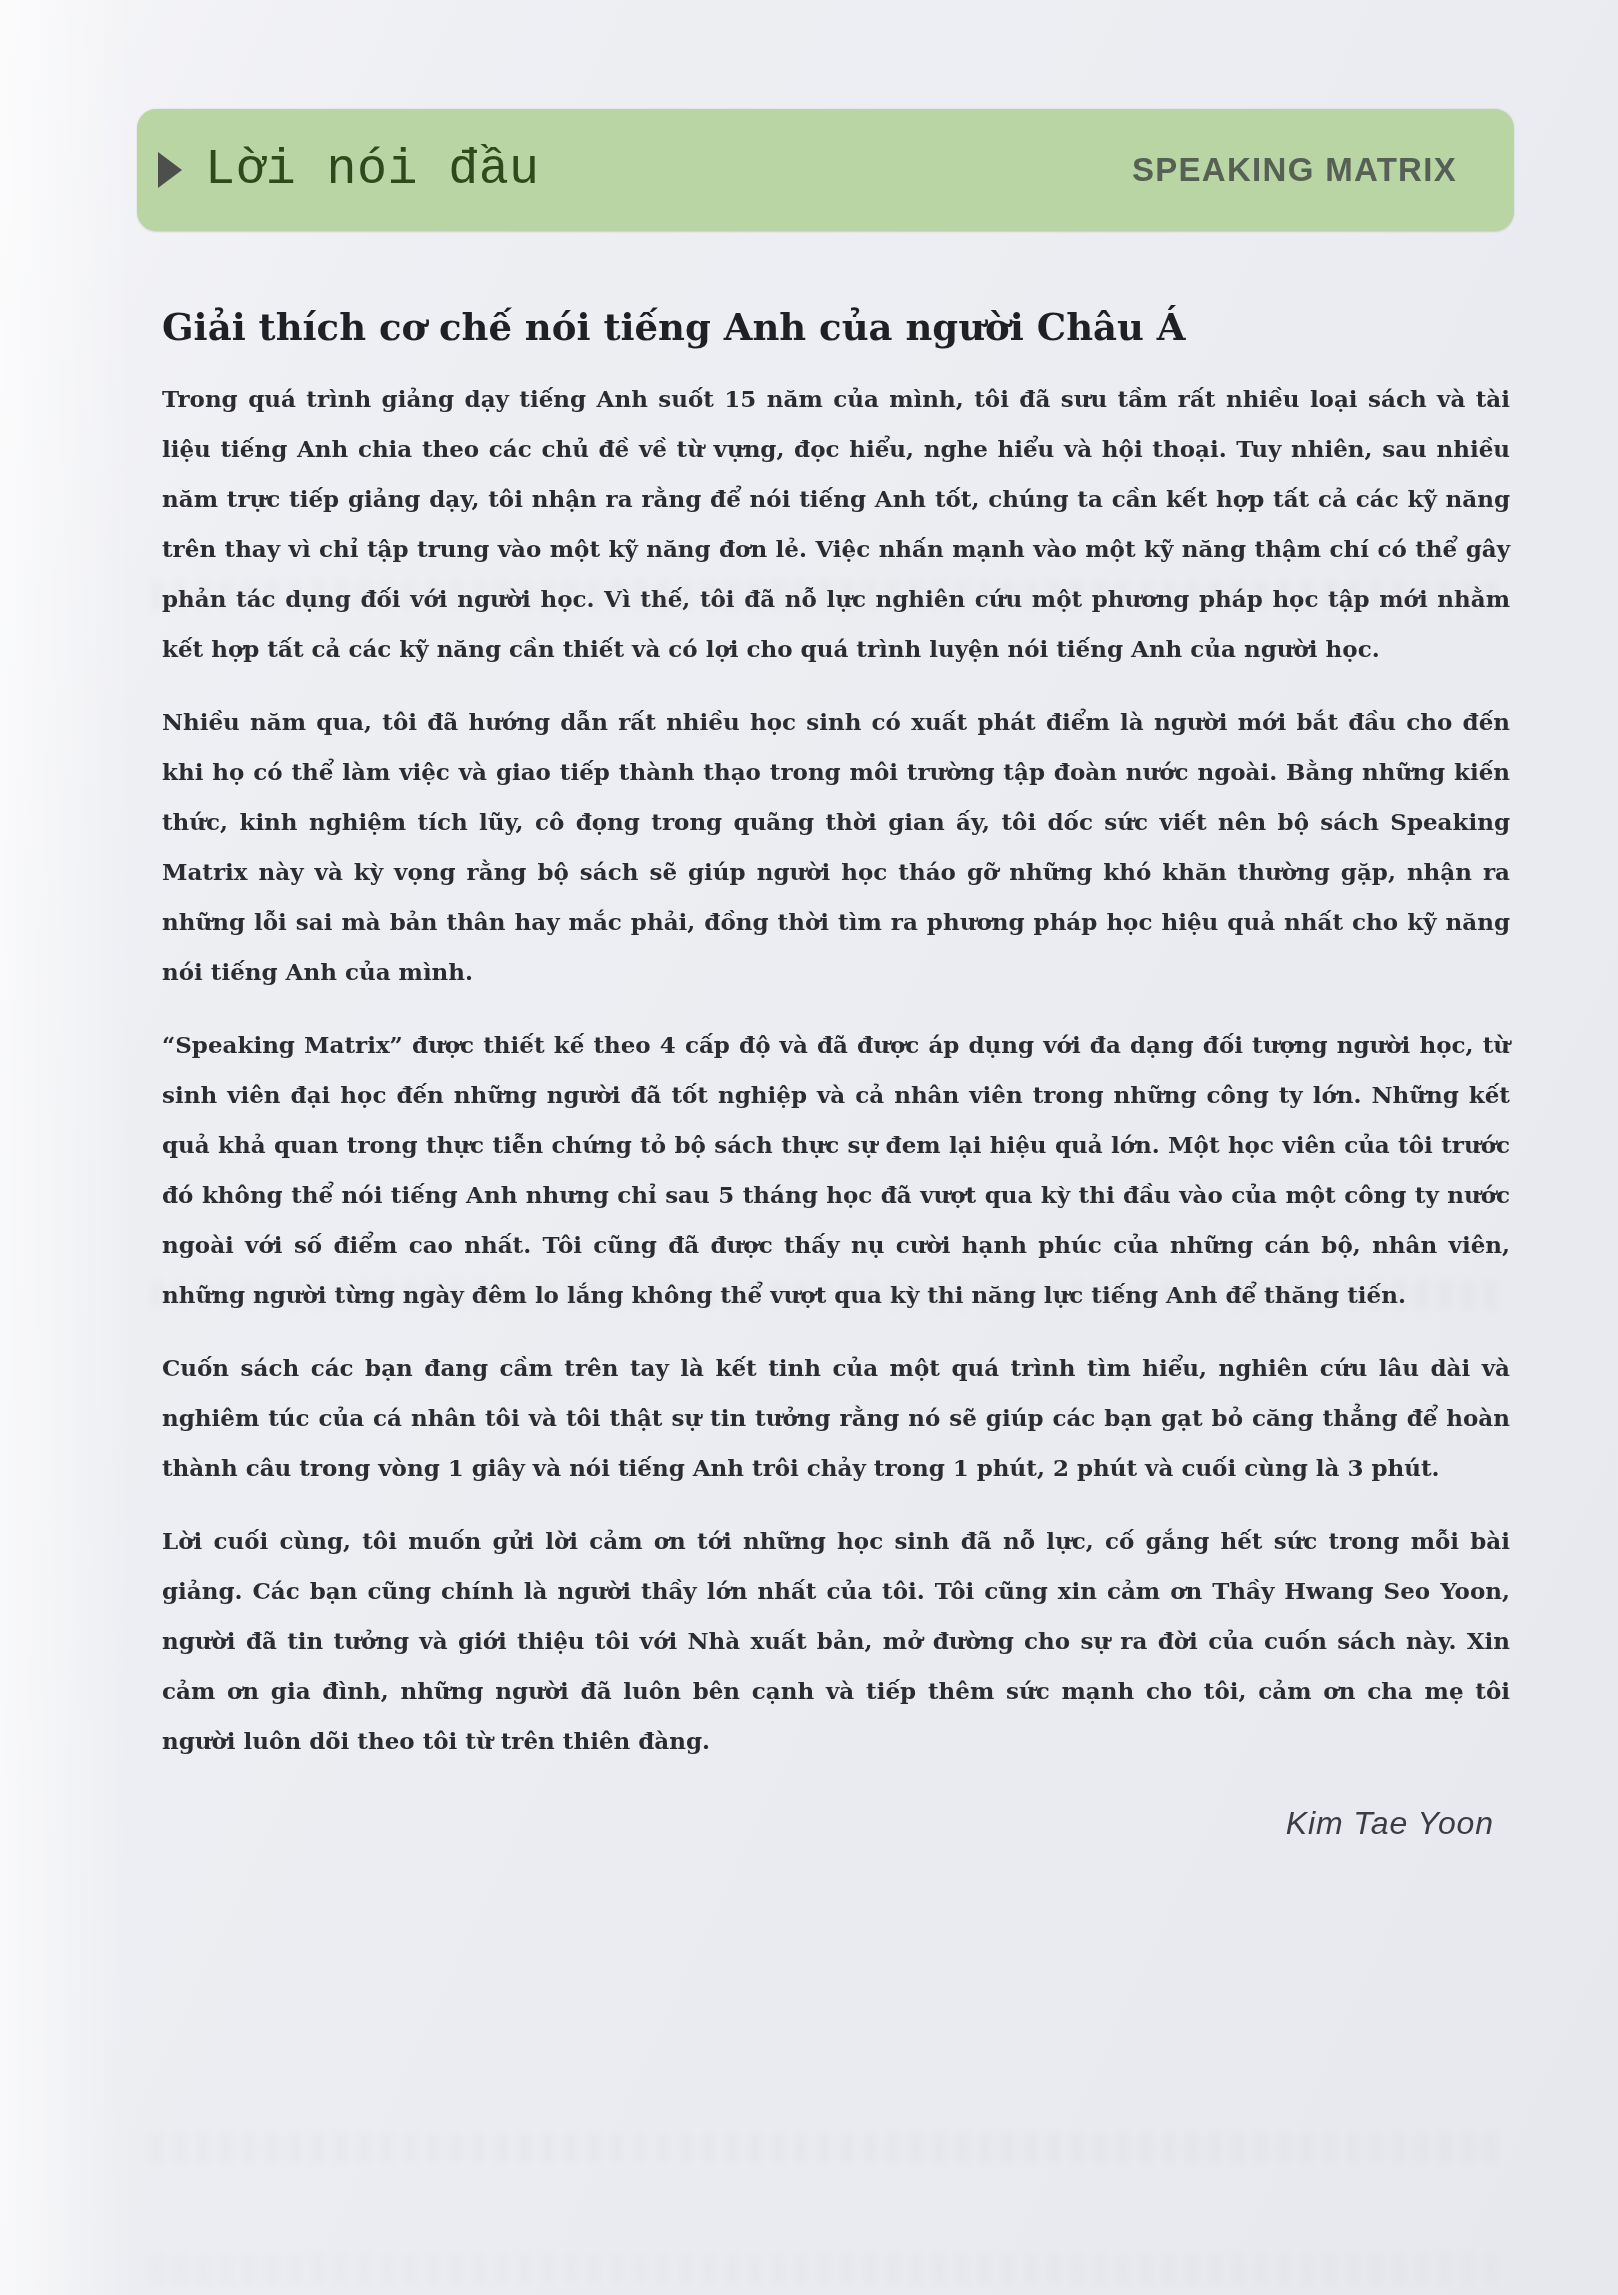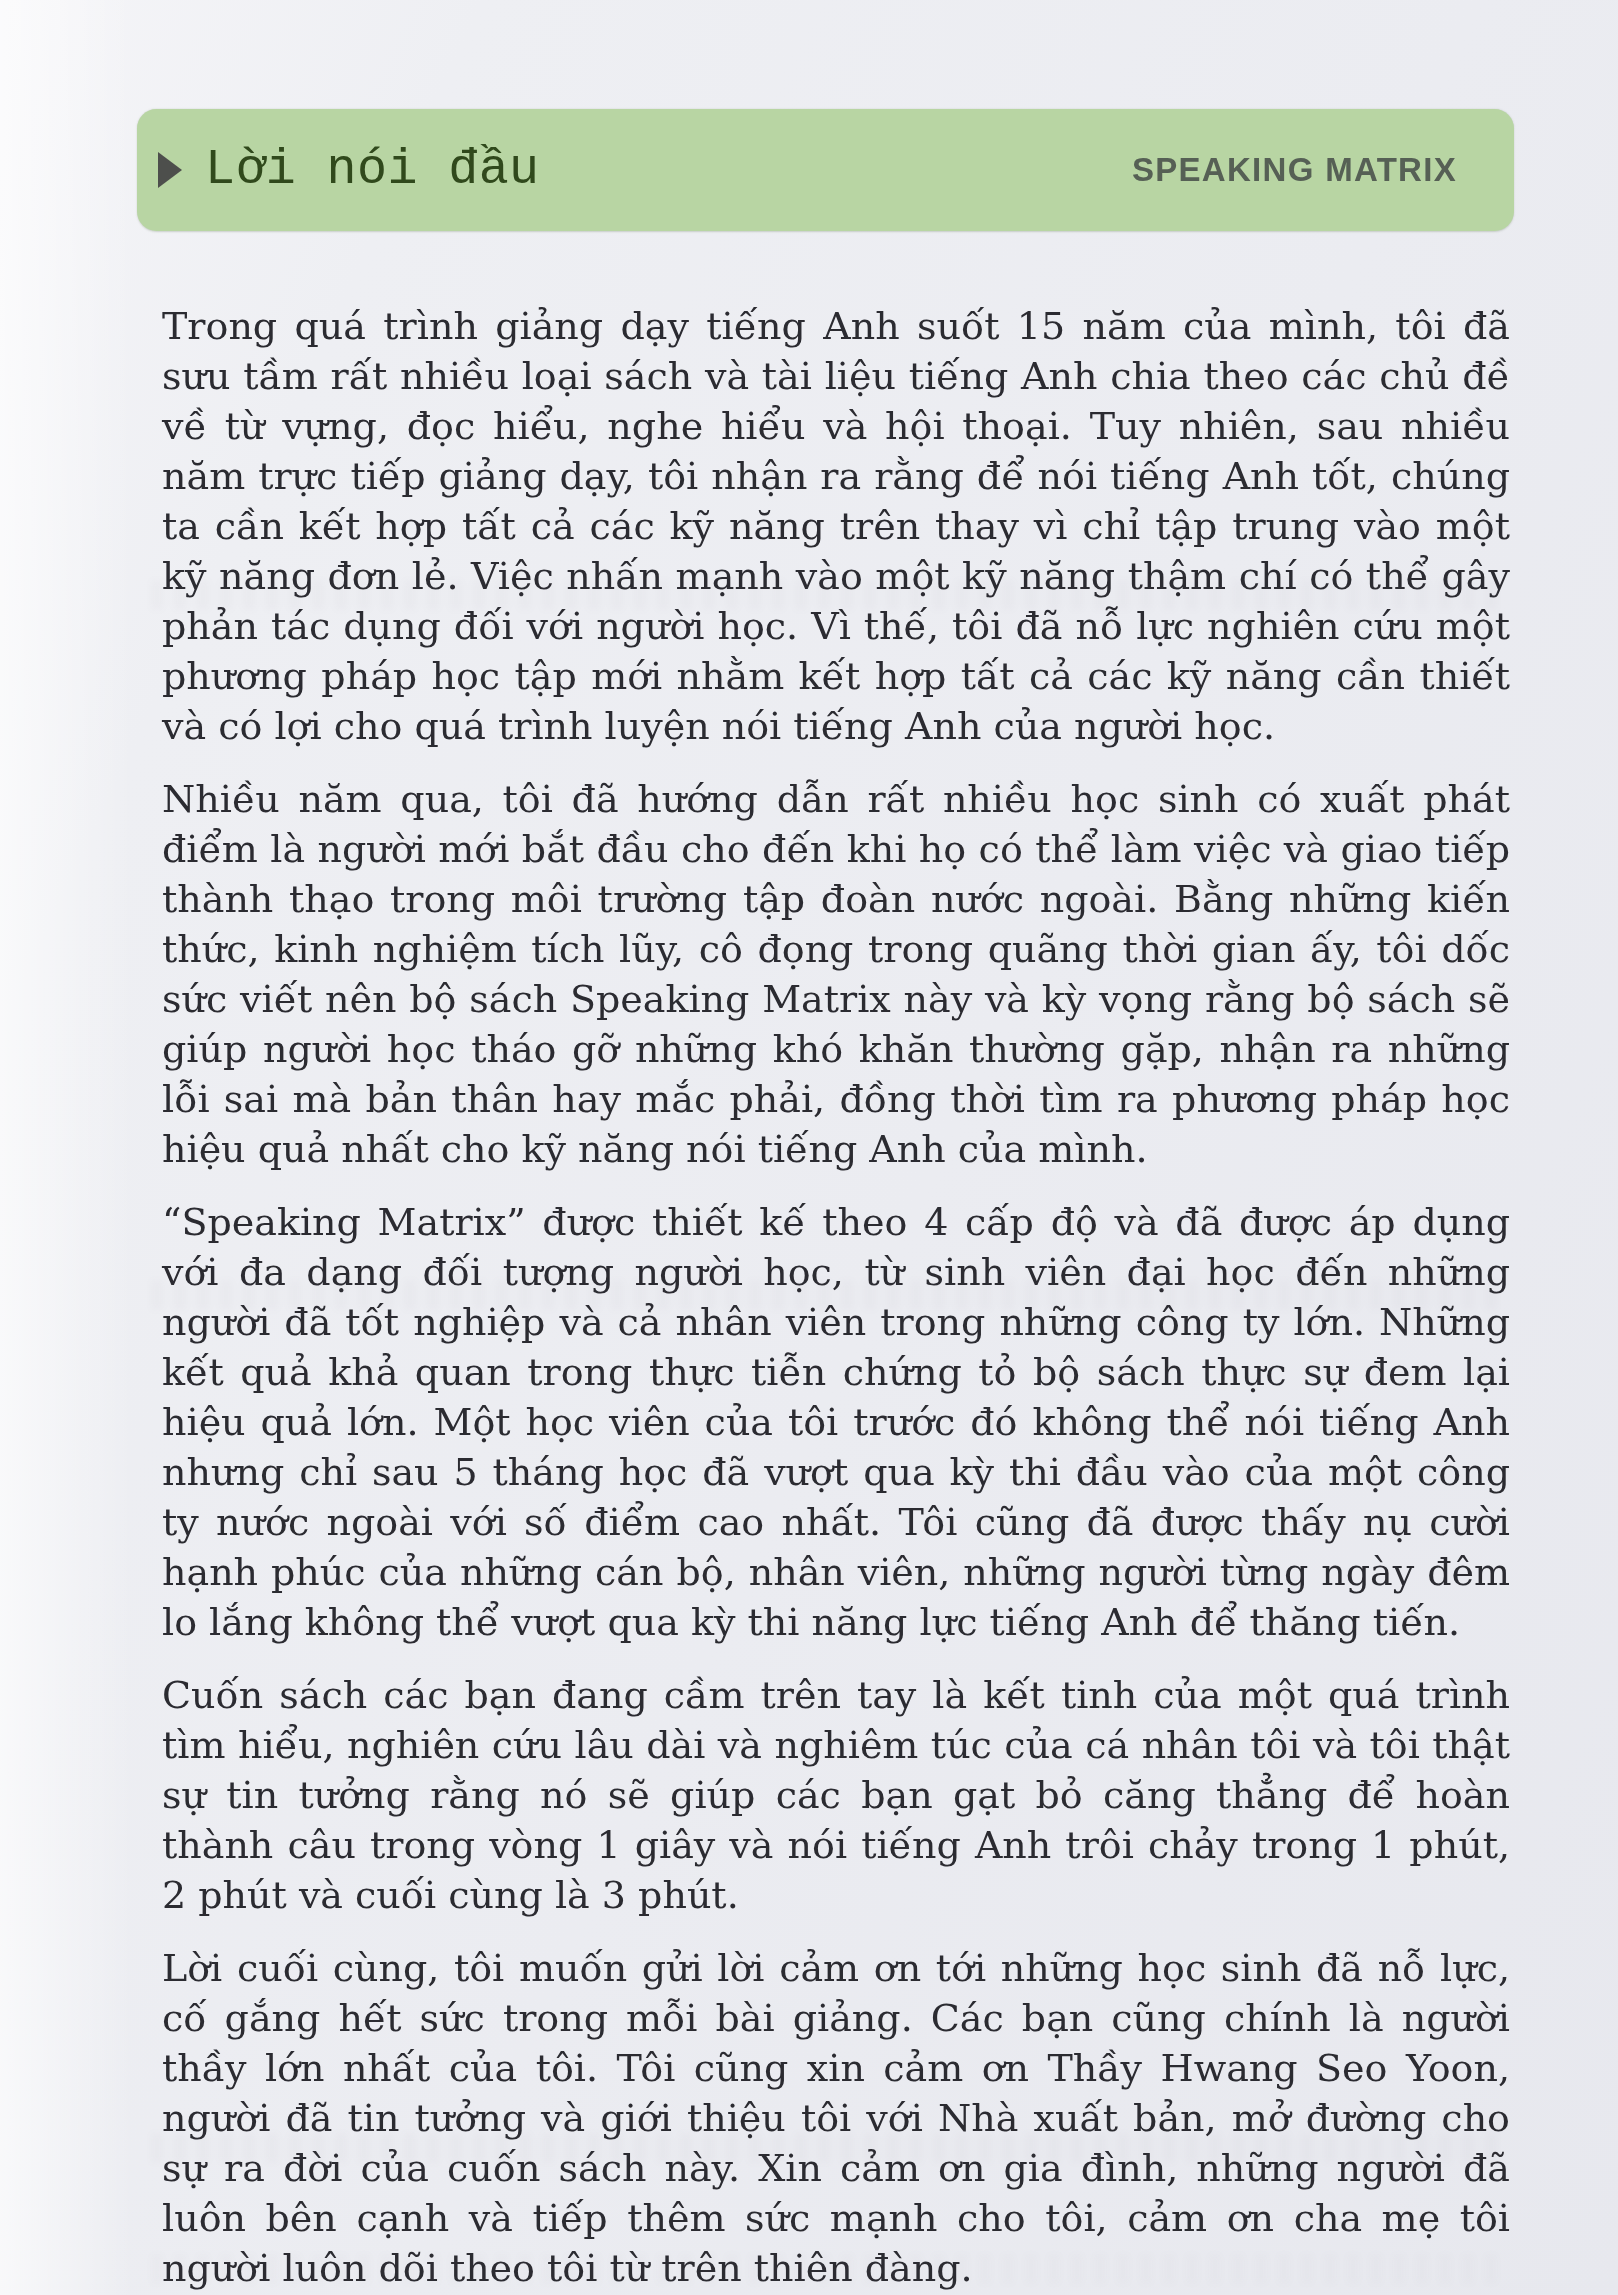--- a/index.html
+++ b/index.html
@@ -69,23 +69,24 @@
   }
   .content h2 {
     margin: 0 0 19.5px 0;
     font-size: 37px;
     line-height: 53px;
     font-weight: bold;
     color: #1f1f26;
   }
   .content p {
     margin: 0 0 23px 0;
-    font-size: 38px;
+    font-size: 23px;
     line-height: 50px;
     text-align: justify;
+    font-weight: bold;
   }
   .signature {
     margin-top: 39px;
     padding-right: 16px;
     text-align: right;
     font-family: "Liberation Sans", "DejaVu Sans", sans-serif;
     font-style: italic;
     font-size: 32px;
     color: #3c3c44;
     letter-spacing: 0.9px;
@@ -115,20 +116,21 @@
 
   <div class="edge-light"></div>
 
   <header class="header-bar">
     <span class="arrow"></span>
     <h1 class="bar-title">Lời nói đầu</h1>
     <span class="bar-brand">SPEAKING MATRIX</span>
   </header>
 
   <main class="content">
+    <h2>Giải thích cơ chế nói tiếng Anh của người Châu Á</h2>
     <p>Trong quá trình giảng dạy tiếng Anh suốt 15 năm của mình, tôi đã sưu tầm rất nhiều loại sách và tài liệu tiếng Anh chia theo các chủ đề về từ vựng, đọc hiểu, nghe hiểu và hội thoại. Tuy nhiên, sau nhiều năm trực tiếp giảng dạy, tôi nhận ra rằng để nói tiếng Anh tốt, chúng ta cần kết hợp tất cả các kỹ năng trên thay vì chỉ tập trung vào một kỹ năng đơn lẻ. Việc nhấn mạnh vào một kỹ năng thậm chí có thể gây phản tác dụng đối với người học. Vì thế, tôi đã nỗ lực nghiên cứu một phương pháp học tập mới nhằm kết hợp tất cả các kỹ năng cần thiết và có lợi cho quá trình luyện nói tiếng Anh của người học.</p>
     <p>Nhiều năm qua, tôi đã hướng dẫn rất nhiều học sinh có xuất phát điểm là người mới bắt đầu cho đến khi họ có thể làm việc và giao tiếp thành thạo trong môi trường tập đoàn nước ngoài. Bằng những kiến thức, kinh nghiệm tích lũy, cô đọng trong quãng thời gian ấy, tôi dốc sức viết nên bộ sách Speaking Matrix này và kỳ vọng rằng bộ sách sẽ giúp người học tháo gỡ những khó khăn thường gặp, nhận ra những lỗi sai mà bản thân hay mắc phải, đồng thời tìm ra phương pháp học hiệu quả nhất cho kỹ năng nói tiếng Anh của mình.</p>
     <p>“Speaking Matrix” được thiết kế theo 4 cấp độ và đã được áp dụng với đa dạng đối tượng người học, từ sinh viên đại học đến những người đã tốt nghiệp và cả nhân viên trong những công ty lớn. Những kết quả khả quan trong thực tiễn chứng tỏ bộ sách thực sự đem lại hiệu quả lớn. Một học viên của tôi trước đó không thể nói tiếng Anh nhưng chỉ sau 5 tháng học đã vượt qua kỳ thi đầu vào của một công ty nước ngoài với số điểm cao nhất. Tôi cũng đã được thấy nụ cười hạnh phúc của những cán bộ, nhân viên, những người từng ngày đêm lo lắng không thể vượt qua kỳ thi năng lực tiếng Anh để thăng tiến.</p>
     <p>Cuốn sách các bạn đang cầm trên tay là kết tinh của một quá trình tìm hiểu, nghiên cứu lâu dài và nghiêm túc của cá nhân tôi và tôi thật sự tin tưởng rằng nó sẽ giúp các bạn gạt bỏ căng thẳng để hoàn thành câu trong vòng 1 giây và nói tiếng Anh trôi chảy trong 1 phút, 2 phút và cuối cùng là 3 phút.</p>
     <p>Lời cuối cùng, tôi muốn gửi lời cảm ơn tới những học sinh đã nỗ lực, cố gắng hết sức trong mỗi bài giảng. Các bạn cũng chính là người thầy lớn nhất của tôi. Tôi cũng xin cảm ơn Thầy Hwang Seo Yoon, người đã tin tưởng và giới thiệu tôi với Nhà xuất bản, mở đường cho sự ra đời của cuốn sách này. Xin cảm ơn gia đình, những người đã luôn bên cạnh và tiếp thêm sức mạnh cho tôi, cảm ơn cha mẹ tôi người luôn dõi theo tôi từ trên thiên đàng.</p>
     <div class="signature">Kim Tae Yoon</div>
   </main>
 
   <div class="bleed b1"></div>
   <div class="bleed b2"></div>

